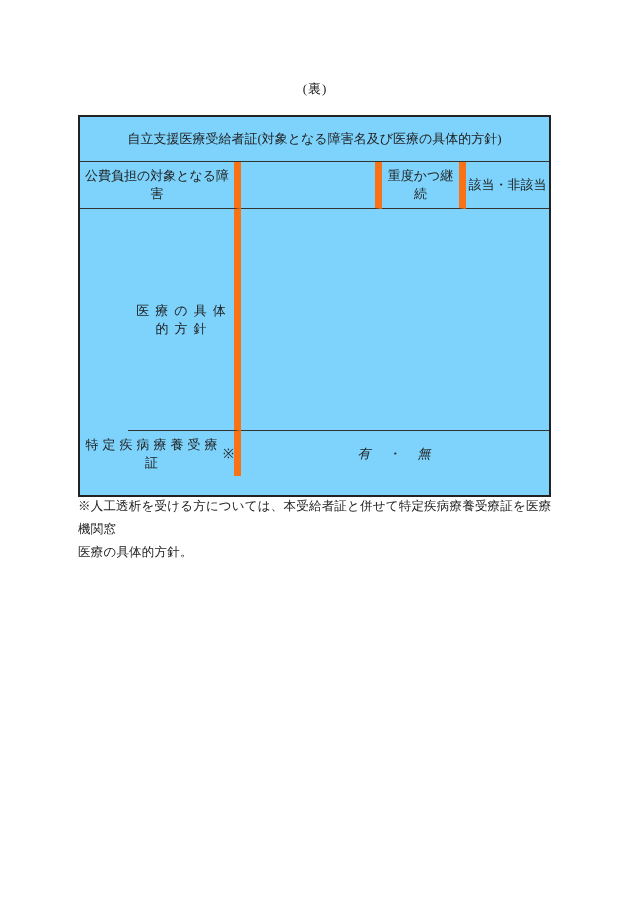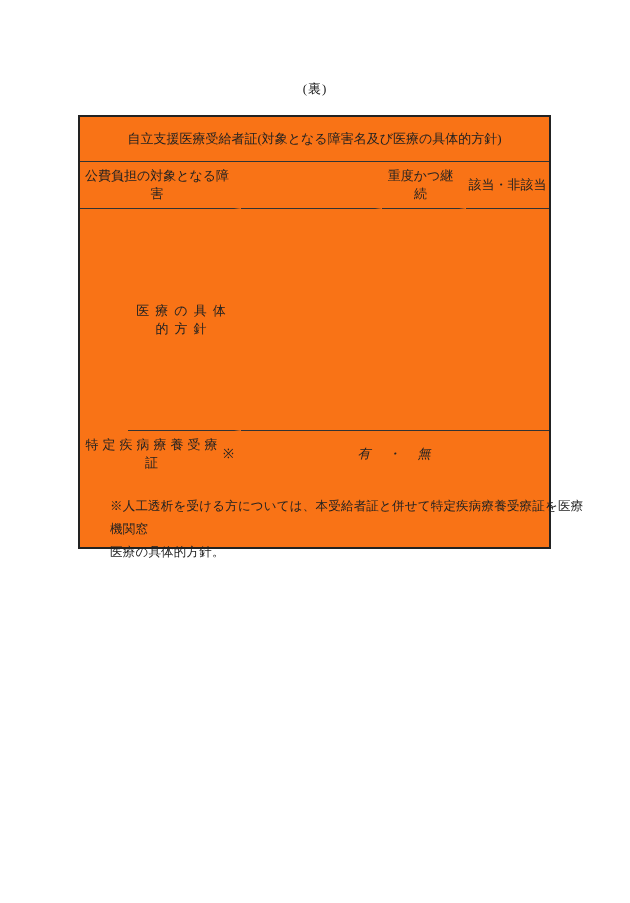--- a/index.html
+++ b/index.html
@@ -20,26 +20,26 @@
     width: 630px;
     text-align: center;
     font-size: 13px;
     letter-spacing: 1px;
   }
   .cert-table {
     position: absolute;
     left: 78px;
     top: 115px;
     width: 473px;
-    height: 434px;
+    height: 382px;
     border: 2px solid #222222;
     display: grid;
     grid-template-columns: 161px 141px 84px 1fr;
     grid-template-rows: 45px 47px 222px 45px;
-    background: #f97316;
+    background: #7dd3fc;
   }
   .cell {
     display: flex;
     align-items: center;
     justify-content: center;
     font-size: 13px;
     line-height: 1.35;
     border-color: #333333;
     text-align: center;
   }
@@ -58,21 +58,20 @@
   .cell-r4v  { grid-column: 2 / 5; grid-row: 4; letter-spacing: 2px; font-style: italic; }
   .footnote {
     position: absolute;
     left: 78px;
     top: 495px;
     width: 482px;
     font-size: 12.5px;
     line-height: 23px;
     text-align: left;
     letter-spacing: 0.2px;
-    margin-left: 32px;
   }
   .footnote .fn-line { display: block; }
 </style>
 </head>
 <body>
 
 <div class="page">
 
   <div class="side-label">(裏)</div>
 

